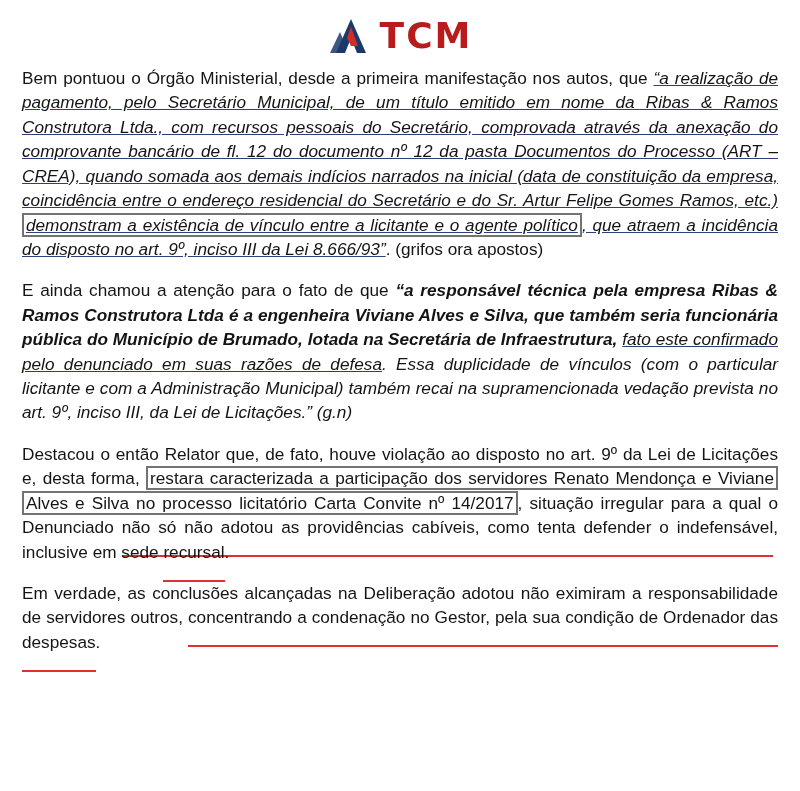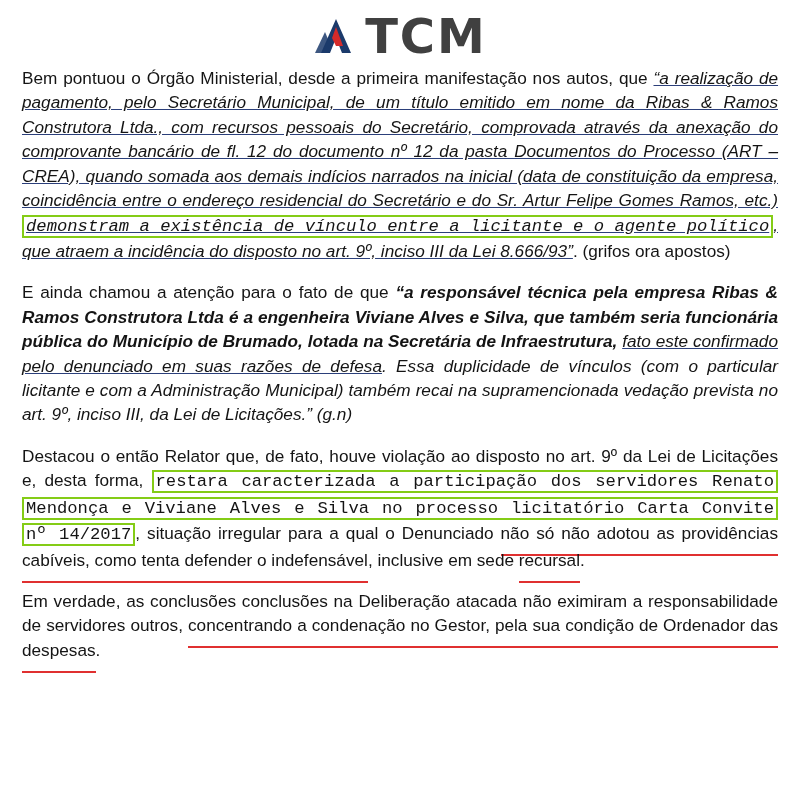--- a/index.html
+++ b/index.html
@@ -37,23 +37,23 @@
   }
   .logo-mark {
     width: 46px;
     height: 40px;
     position: relative;
     display: inline-block;
   }
   .logo-word {
     font-family: "DejaVu Sans", sans-serif;
     font-weight: bold;
-    font-size: 48px;
+    font-size: 36px;
     letter-spacing: 2px;
-    color: #404040;
+    color: #b91c1c;
     line-height: 1;
   }
   .logo-sub {
     font-family: "Liberation Sans", sans-serif;
     font-size: 12.5px;
     color: #3a3a3a;
     letter-spacing: 0.9px;
     margin-top: 1px;
     filter: blur(0.2px);
   }
@@ -68,31 +68,30 @@
   }
   .para {
     margin: 0 0 17px 0;
   }
   .para.last { margin-bottom: 0; }
   .i   { font-style: italic; }
   .b   { font-weight: bold; }
 
   
   .box {
-    border: 2px solid #84cc16;
+    border: 2px solid #737373;
     padding: 0 2px;
     display: inline;
     box-decoration-break: clone;
-    font-family: Liberation Mono, monospace;
     -webkit-box-decoration-break: clone;
   }
   
   .rline {
     border-bottom: 2.5px solid #e03030;
-    padding-bottom: 11px;
+    padding-bottom: 18px;
   }
   
   .blueu {
     text-decoration: underline;
     text-decoration-color: #2b3f7a;
   }
 </style>
 </head>
 <body>
 
@@ -119,17 +118,17 @@
 
     <p class="para">
       <span>E ainda chamou a atenção para o fato de que </span><span class="b i">“a responsável técnica pela empresa Ribas &amp; Ramos Construtora Ltda é a engenheira Viviane Alves e Silva, que também seria funcionária pública do Município de Brumado, lotada na Secretária de Infraestrutura, </span><span class="i blueu">fato este confirmado pelo denunciado em suas razões de defesa</span><span class="i">. Essa duplicidade de vínculos (com o particular licitante e com a Administração Municipal) também recai na supramencionada vedação prevista no art. 9º, inciso III, da Lei de Licitações.” (g.n)</span>
     </p>
 
     <p class="para">
       <span>Destacou o então Relator que, de fato, houve violação ao disposto no art. 9º da Lei de Licitações e, desta forma, </span><span class="box">restara caracterizada a participação dos servidores Renato Mendonça e Viviane Alves e Silva no processo licitatório Carta Convite nº 14/2017</span><span>, situação irregular para a qual o Denunciado </span><span class="rline">não só não adotou as providências cabíveis, como tenta defender o indefensável</span><span>, inclusive em sede </span><span class="rline">recursal</span><span>.</span>
     </p>
 
     <p class="para last">
-      <span>Em verdade, as conclusões conclusões na Deliberação atacada não eximiram a responsabilidade de servidores outros, </span><span class="rline">concentrando a condenação no Gestor, pela sua condição de Ordenador das despesas</span><span>.</span>
+      <span>Em verdade, as conclusões alcançadas na Deliberação adotou não eximiram a responsabilidade de servidores outros, </span><span class="rline">concentrando a condenação no Gestor, pela sua condição de Ordenador das despesas</span><span>.</span>
     </p>
 
   </div>
 </div>
 
 </body></html>

